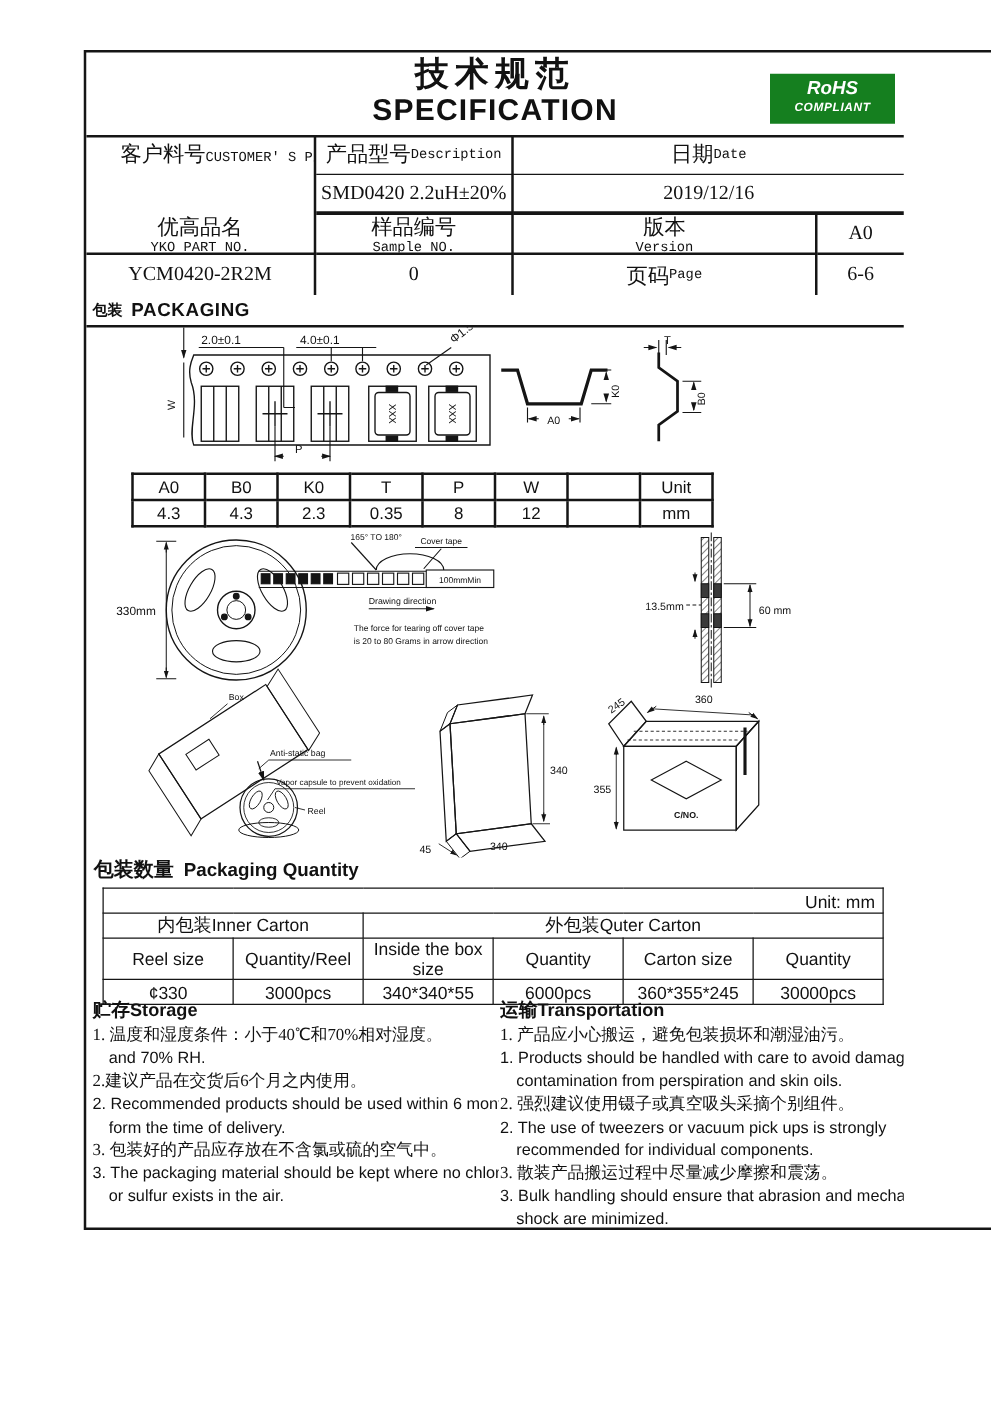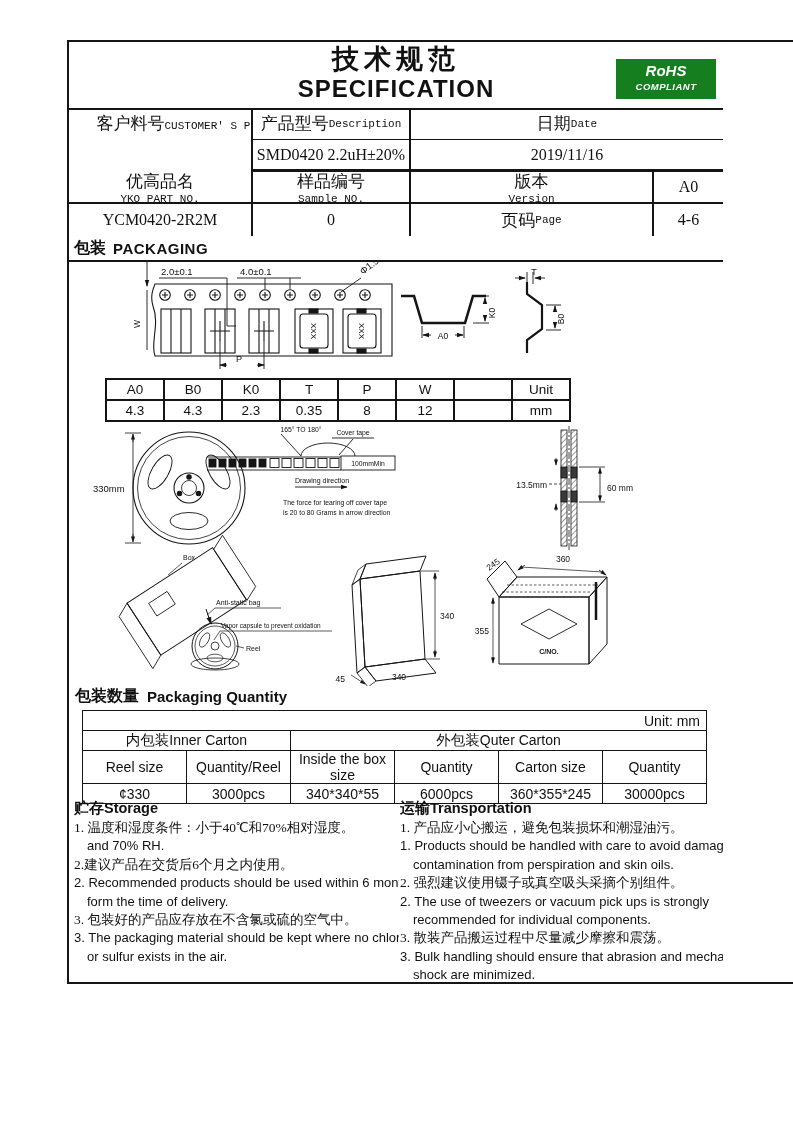--- a/index.html
+++ b/index.html
@@ -31,21 +31,21 @@
   .ic.merge{grid-row:1/3;align-items:flex-start;padding-left:40px;}
   .ic.merge .cellline{line-height:31px;}
   .span2{grid-column:3/5;}
   .cjk{font-family:"Liberation Serif",serif;font-size:17px;}
   .sub{font-family:"Liberation Mono",monospace;font-size:11px;}
   .val{font-family:"Liberation Serif",serif;font-size:16px;}
 
   
   .packbar{left:0;top:194px;width:654px;height:26px;border-bottom:2px solid #151515;
            display:flex;align-items:center;padding-left:5px;box-sizing:border-box;font-weight:bold;}
-  .packbar .cjk-b{font-family:"Liberation Serif",serif;font-size:16px;font-weight:bold;margin-right:7px;}
+  .packbar .cjk-b{font-family:"Liberation Serif",serif;font-size:12px;font-weight:bold;margin-right:7px;}
   .packbar .en-b{font-size:15px;letter-spacing:.5px;}
   .qtitle{left:6px;top:644px;font-weight:bold;display:flex;align-items:center;}
   .qtitle .cjk-b{font-family:"Liberation Serif",serif;font-size:16px;font-weight:bold;margin-right:8px;}
   .qtitle .en-b{font-size:15px;}
 
   
   table{border-collapse:collapse;}
   .dimtab{left:36px;top:336px;}
   .dimtab td{border:2px solid #151515;width:56px;height:19px;text-align:center;
              font-size:13.5px;padding:0;}
@@ -92,21 +92,21 @@
         <span class="sub">Description</span>
     </div>
     <div class="ic b1 last span2">
       <span class="cjk">日期</span>
         <span class="sub">Date</span>
     </div>
     <div class="ic b3">
       <span class="val">SMD0420 2.2uH±20%</span>
     </div>
     <div class="ic b3 last span2">
-      <span class="val">2019/11/16</span>
+      <span class="val">2019/12/16</span>
     </div>
     <div class="ic b2">
       <span class="cjk">优高品名</span>
         <span class="sub">YKO PART NO.</span>
     </div>
     <div class="ic b2">
       <span class="cjk">样品编号</span>
         <span class="sub">Sample NO.</span>
     </div>
     <div class="ic b2">
@@ -120,21 +120,21 @@
       <span class="val">YCM0420-2R2M</span>
     </div>
     <div class="ic">
       <span class="val">0</span>
     </div>
     <div class="ic">
       <span class="cjk">页码</span>
         <span class="sub">Page</span>
     </div>
     <div class="ic last">
-      <span class="val">4-6</span>
+      <span class="val">6-6</span>
     </div>
   </div>
 
   <div class="abs packbar">
     <span class="cjk-b">包装</span>
     <span class="en-b">PACKAGING</span>
   </div>
 
   <svg class="abs draw" width="654" height="424" viewBox="0 0 654 424">
     <defs>

